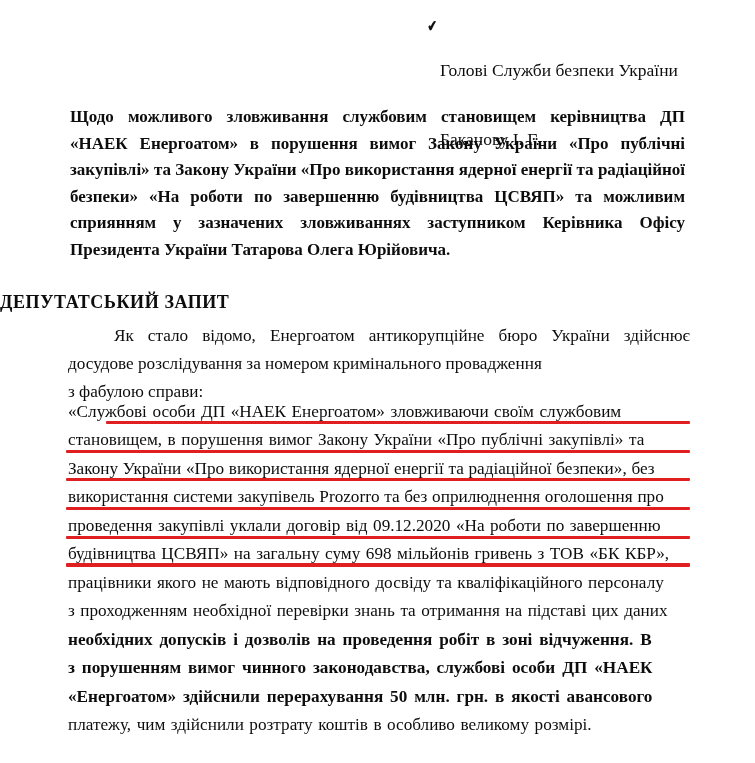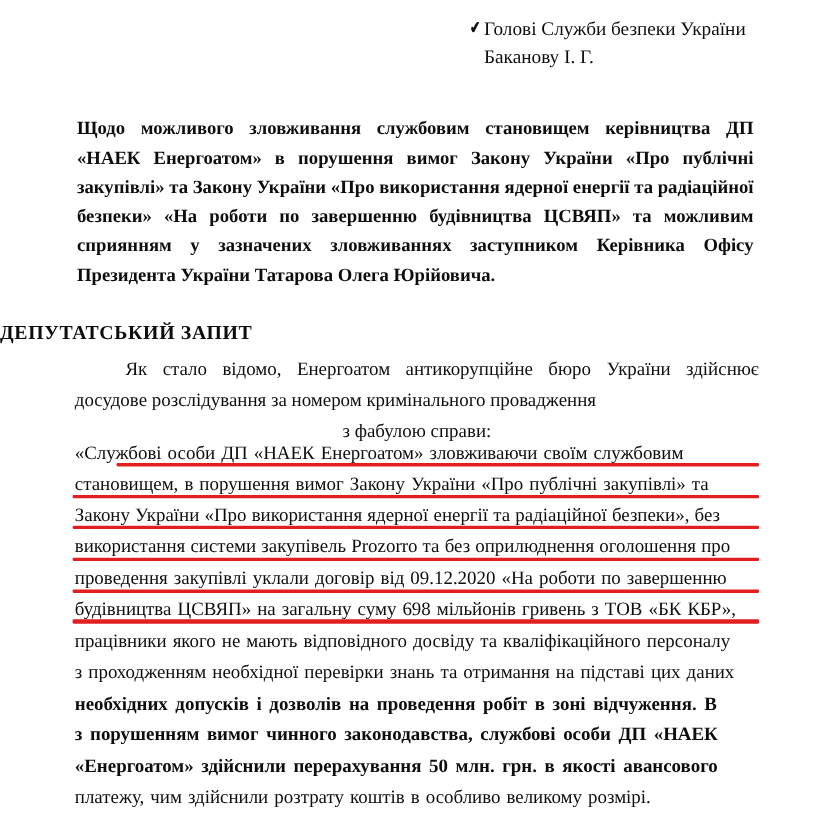--- a/index.html
+++ b/index.html
@@ -26,20 +26,21 @@
   .addressee {
     position: absolute;
     left: 440px;
     top: 14px;
     width: 300px;
     font-size: 17.5px;
     line-height: 1.42;
   }
   .addressee .line {
     white-space: nowrap;
+    margin-top: 44px;
   }
   .tick {
     position: absolute;
     left: -14px;
     top: 2px;
     font-size: 15px;
     font-weight: bold;
     color: #111;
     transform: scaleX(0.8) rotate(-6deg);
   }
@@ -71,21 +72,21 @@
     left: 68px;
     top: 322px;
     width: 622px;
     font-size: 17.2px;
     line-height: 1.62;
     text-align: justify;
     text-indent: 46px;
   }
   .intro .centered-tail {
     display: block;
-    text-align: center;
+    text-align: left;
     text-indent: 0;
   }
   
   .body-text {
     position: absolute;
     left: 68px;
     top: 398px;
     width: 622px;
     font-size: 17.2px;
     line-height: 1.655;

